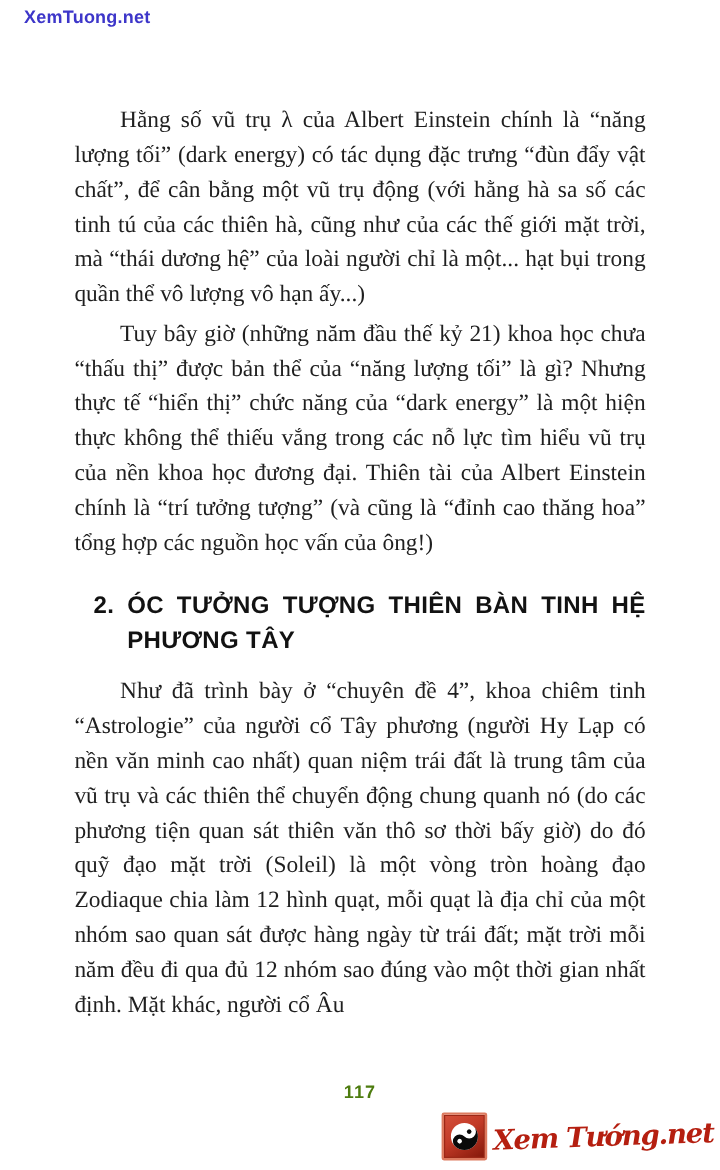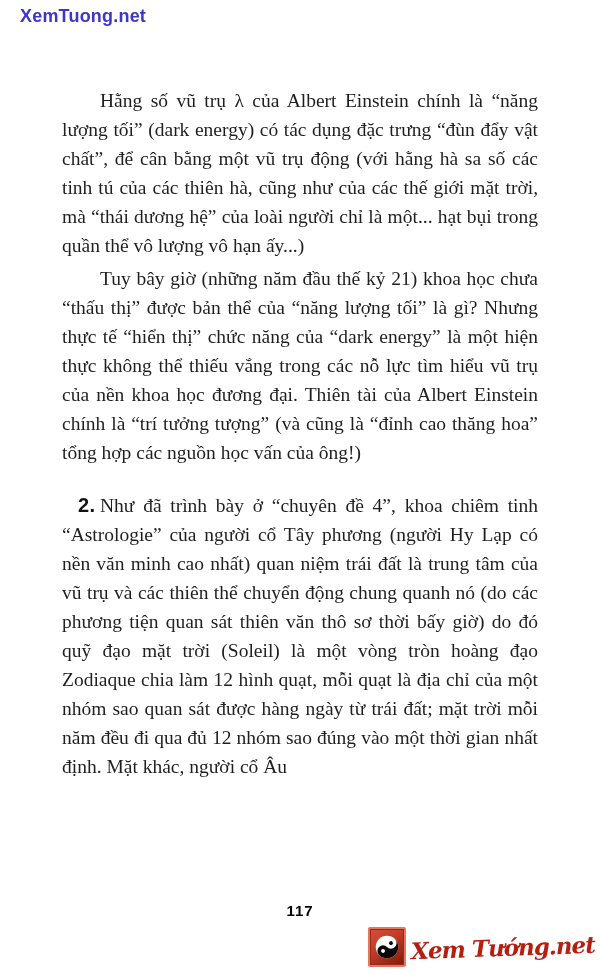--- a/index.html
+++ b/index.html
@@ -8,21 +8,21 @@
     background:#ffffff;
     position:relative;
     overflow:hidden;
     font-family:"Liberation Serif", serif;
   }
 
   
   .header-link{
     position:absolute;left:20px;top:6px;
     font-family:"Liberation Sans", sans-serif;
-    font-weight:700;font-size:18px;
+    font-weight:700;font-size:15px;
     color:#3d36c9;
     text-decoration:none;
     letter-spacing:.2px;
     cursor:pointer;
   }
 
   
   .text-block{
     position:absolute;
     left:62px;top:86px;width:476px;
@@ -51,21 +51,21 @@
   .section-heading .h-num{
     position:absolute;left:0;top:0;
   }
 
   
   .page-number{
     position:absolute;left:0;right:0;top:902px;
     text-align:center;
     font-family:"Liberation Sans", sans-serif;
     font-weight:700;font-size:15px;
-    color:#000000;letter-spacing:1px;
+    color:#4d7c0f;letter-spacing:1px;
   }
 
   
   .site-logo{
     position:absolute;right:5px;bottom:8px;
     display:flex;align-items:center;gap:5px;
     cursor:pointer;
   }
   .yy-square{
     width:38px;height:40px;
@@ -92,20 +92,21 @@
 <a class="header-link">XemTuong.net</a>
 
 <div class="text-block">
 
   <p><b>Hằng số vũ trụ</b><span> λ của Albert Einstein chính là “năng lượng tối” (dark energy) có tác dụng đặc trưng </span><b>“đùn đẩy vật chất”</b><span>, để cân bằng một </span><b>vũ trụ động</b><span> (với hằng hà sa số các tinh tú của các thiên hà, cũng như của các </span><b>thế giới mặt trời</b><span>, mà “thái dương hệ” của loài người chỉ là một... hạt bụi trong quần thể vô lượng vô hạn ấy...)</span></p>
 
   <p><span>Tuy bây giờ (những năm đầu thế kỷ 21) khoa học chưa “thấu thị” được bản thể của “năng lượng tối” là gì? Nhưng thực tế “hiển thị” chức năng của “dark energy” là một hiện thực </span><b>không thể thiếu vắng</b><span> trong các nỗ lực tìm hiểu vũ trụ của nền khoa học đương đại. Thiên tài của Albert Einstein chính là “trí tưởng tượng” (và cũng là “đỉnh cao thăng hoa” tổng hợp các nguồn học vấn của ông!)</span></p>
 
   <h2 class="section-heading">
     <span class="h-num">2.</span>
+    <span>ÓC TƯỞNG TƯỢNG THIÊN BÀN TINH HỆ PHƯƠNG TÂY</span>
   </h2>
 
   <p><span>Như đã trình bày ở </span><b>“chuyên đề 4”</b><span>, khoa chiêm tinh “Astrologie” của người cổ Tây phương (người Hy Lạp có nền văn minh cao nhất) quan niệm trái đất là trung tâm của vũ trụ và các thiên thể chuyển động chung quanh nó (do các phương tiện quan sát thiên văn thô sơ thời bấy giờ) do đó </span><b>quỹ đạo mặt trời</b><span> (Soleil) là một vòng tròn </span><b>hoàng đạo</b><span> Zodiaque chia làm 12 hình quạt, mỗi quạt là </span><b>địa chỉ của một nhóm sao</b><span> quan sát được hàng ngày từ trái đất; mặt trời mỗi năm đều đi qua đủ 12 nhóm sao đúng vào một thời gian nhất định. Mặt khác, người cổ Âu</span></p>
 
 </div>
 
 <div class="page-number">117</div>
 
 <div class="site-logo">
   <span class="yy-square">

